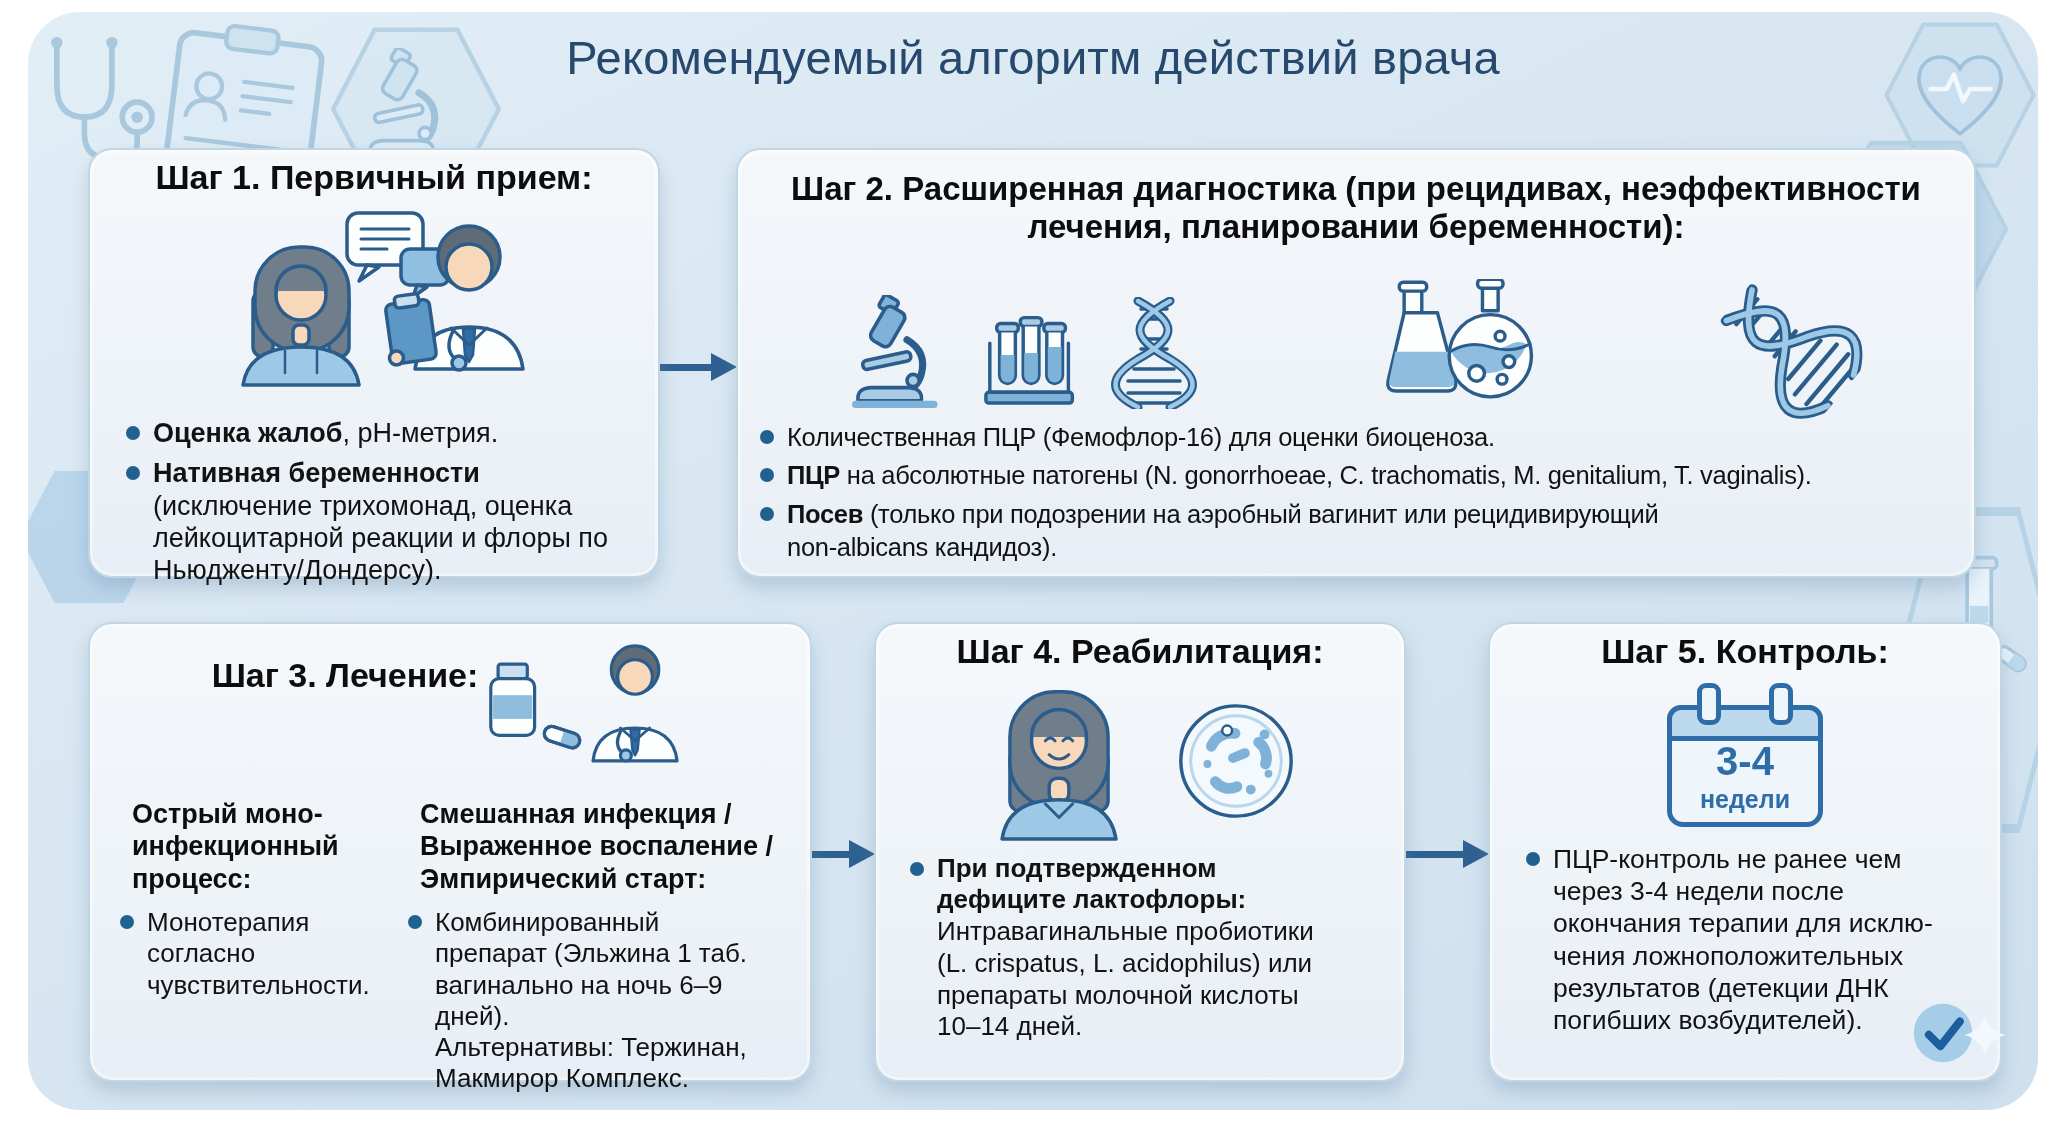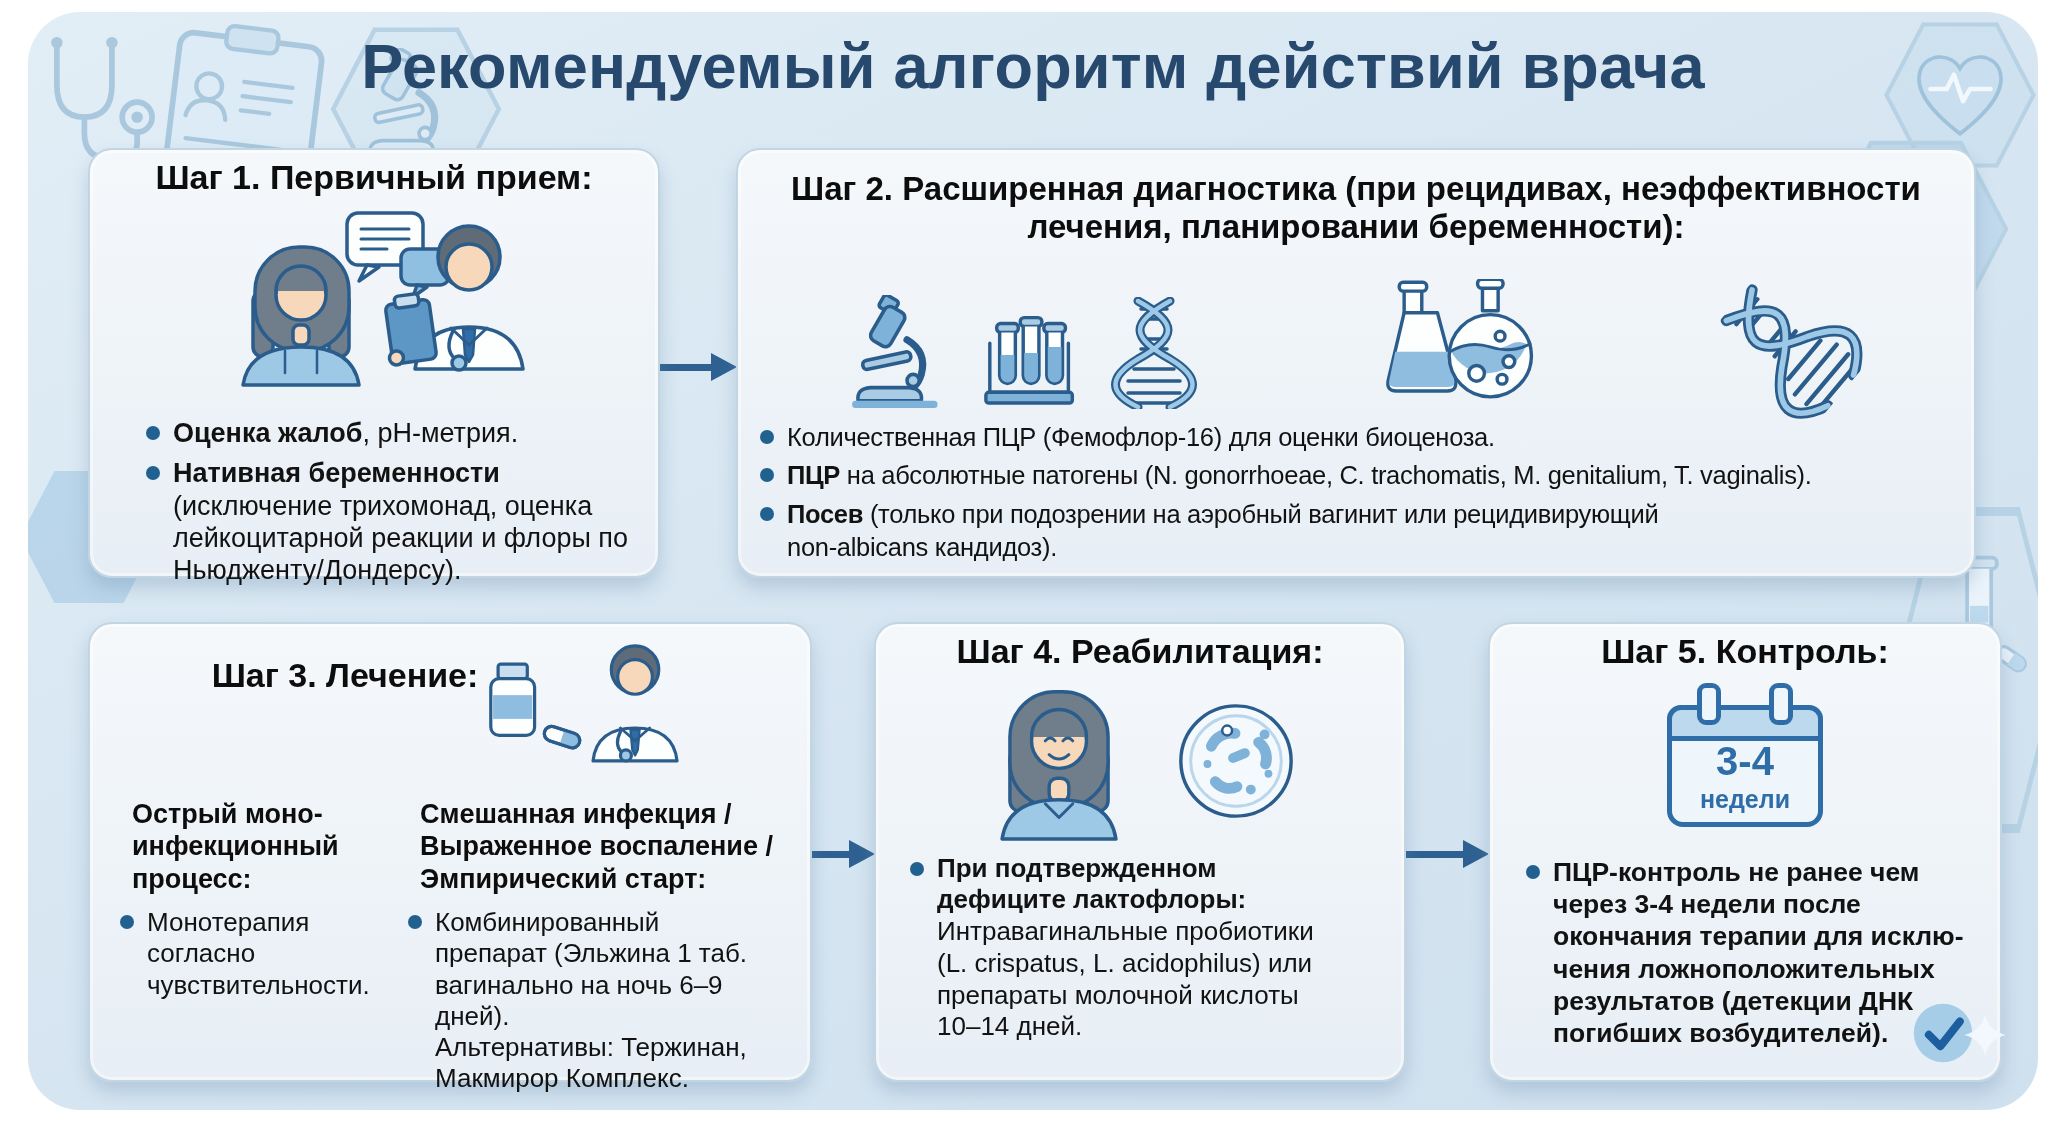--- a/index.html
+++ b/index.html
@@ -5,47 +5,47 @@
   html,body{margin:0;padding:0;background:#fff;}
   body{font-family:"Liberation Sans",sans-serif;color:#121212;-webkit-font-smoothing:antialiased;}
   .canvas{position:relative;width:2066px;height:1142px;background:#fff;overflow:hidden;}
   .panel{position:absolute;left:28px;top:12px;right:28px;bottom:32px;border-radius:52px;
          background:linear-gradient(155deg,#e2eef6 0%,#d8e7f2 40%,#cfe0ee 100%);overflow:hidden;z-index:0;}
   
   .deco{position:absolute;z-index:1;}
   .hex{position:absolute;z-index:1;}
   
   .main-title{position:absolute;left:0;right:0;top:30px;margin:0;text-align:center;z-index:2;
-              font-size:63px;font-weight:700;color:#27496d;letter-spacing:.2px;}
+              font-size:47px;font-weight:400;color:#27496d;letter-spacing:.2px;}
   
   .card{position:absolute;z-index:3;box-sizing:border-box;border:2px solid #c2d5e3;border-radius:24px;
         background:linear-gradient(180deg,#f5f8fb 0%,#eef3f8 55%,#e7eef5 100%);
         box-shadow:0 10px 18px rgba(105,140,175,.32), inset 0 0 0 3px rgba(255,255,255,.45);}
   .card1{left:88px;top:148px;width:572px;height:430px;}
   .card2{left:736px;top:148px;width:1240px;height:430px;}
   .card3{left:88px;top:622px;width:724px;height:460px;}
   .card4{left:874px;top:622px;width:532px;height:460px;}
   .card5{left:1488px;top:622px;width:514px;height:460px;}
   .card-title{margin:0;padding:8px 14px 0 14px;text-align:center;font-size:34px;line-height:1.14;
               font-weight:700;color:#0d0d0d;white-space:pre-line;}
   .card2 .card-title{font-size:33px;padding-top:20px;}
   
   .bullets{padding:0;margin:0;}
   .bullet{display:flex;align-items:flex-start;margin-bottom:8px;}
   .dot{flex:0 0 auto;width:14px;height:14px;border-radius:50%;background:#21618f;margin:9px 13px 0 0;}
   .btxt{margin:0;white-space:pre-line;line-height:1.22;}
   .bb{font-weight:700;}
-  .card1 .bullets{margin-top:10px;padding:0 20px 0 56px;}
+  .card1 .bullets{margin-top:10px;padding:0 20px 0 36px;}
   .card1 .btxt{font-size:27px;line-height:1.2;}
   .card2 .bullets{margin-top:12px;padding:0 14px 0 22px;}
   .card2 .btxt{font-size:25.5px;line-height:1.3;letter-spacing:-.3px;}
   .card2 .bullet{margin-bottom:5px;}
   .card4 .bullets{margin-top:8px;padding:0 16px 0 34px;}
   .card4 .btxt{font-size:26px;line-height:1.22;}
-  .card5 .bullets{margin-top:29px;padding:0 14px 0 36px;font-weight:bold;}
+  .card5 .bullets{margin-top:16px;padding:0 14px 0 36px;}
   .card5 .btxt{font-size:26.5px;line-height:1.22;}
   
   .icon-consult{display:block;margin:10px auto 0 auto;}
   
   .lab-row{display:flex;justify-content:space-between;align-items:flex-end;margin-top:12px;
            padding:0 108px 0 112px;height:152px;}
   .lab-g1{display:flex;align-items:flex-end;gap:18px;}
   .dna-rot{width:150px;height:148px;position:relative;}
   .dna-rot svg{position:absolute;left:14px;top:16px;transform:rotate(-50deg);}
   

